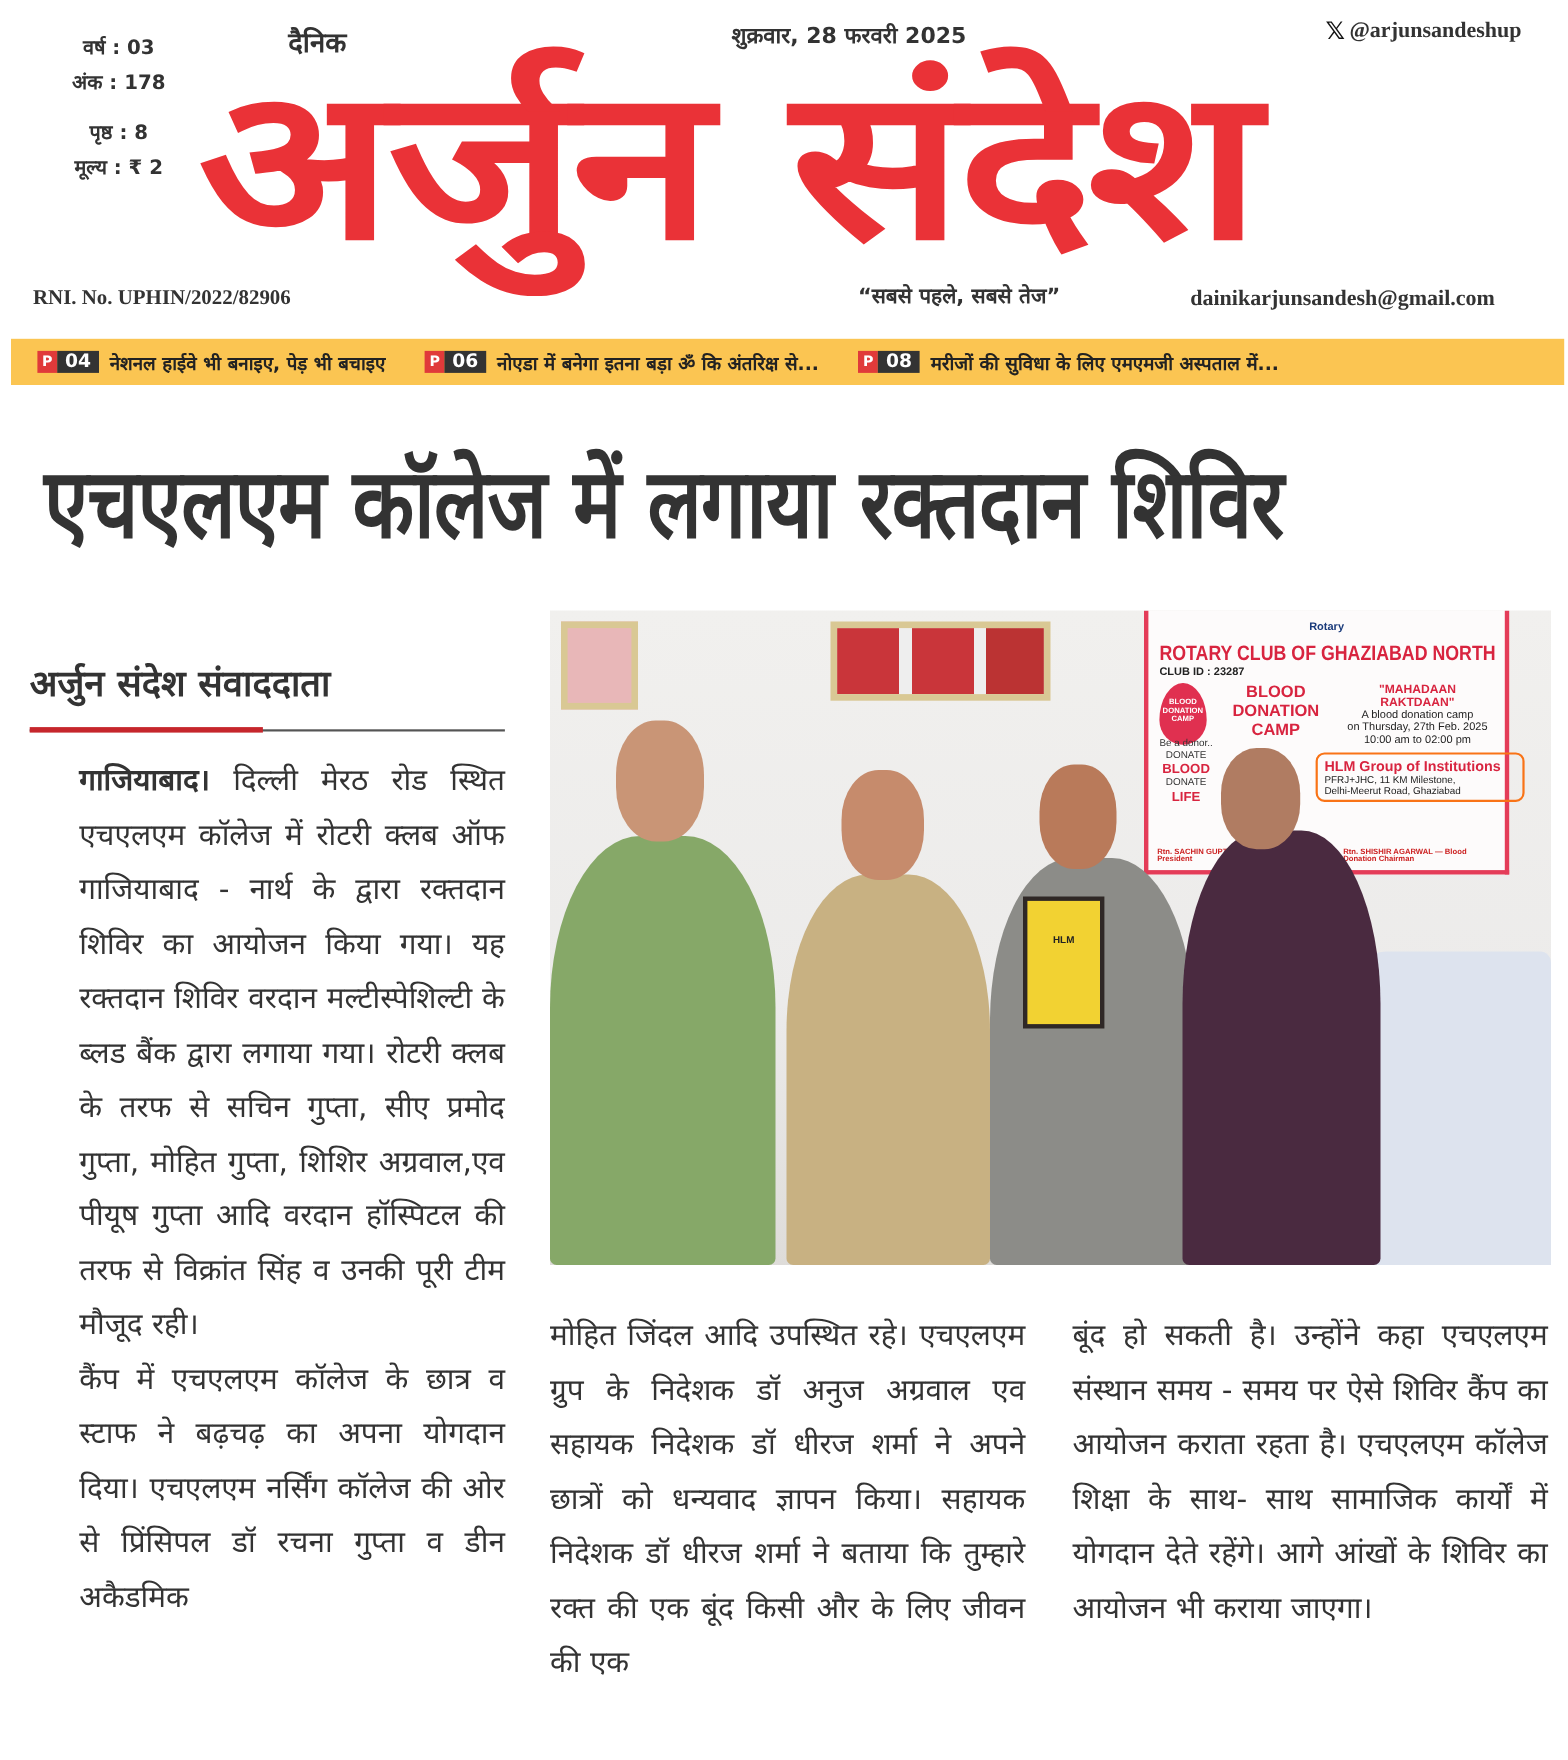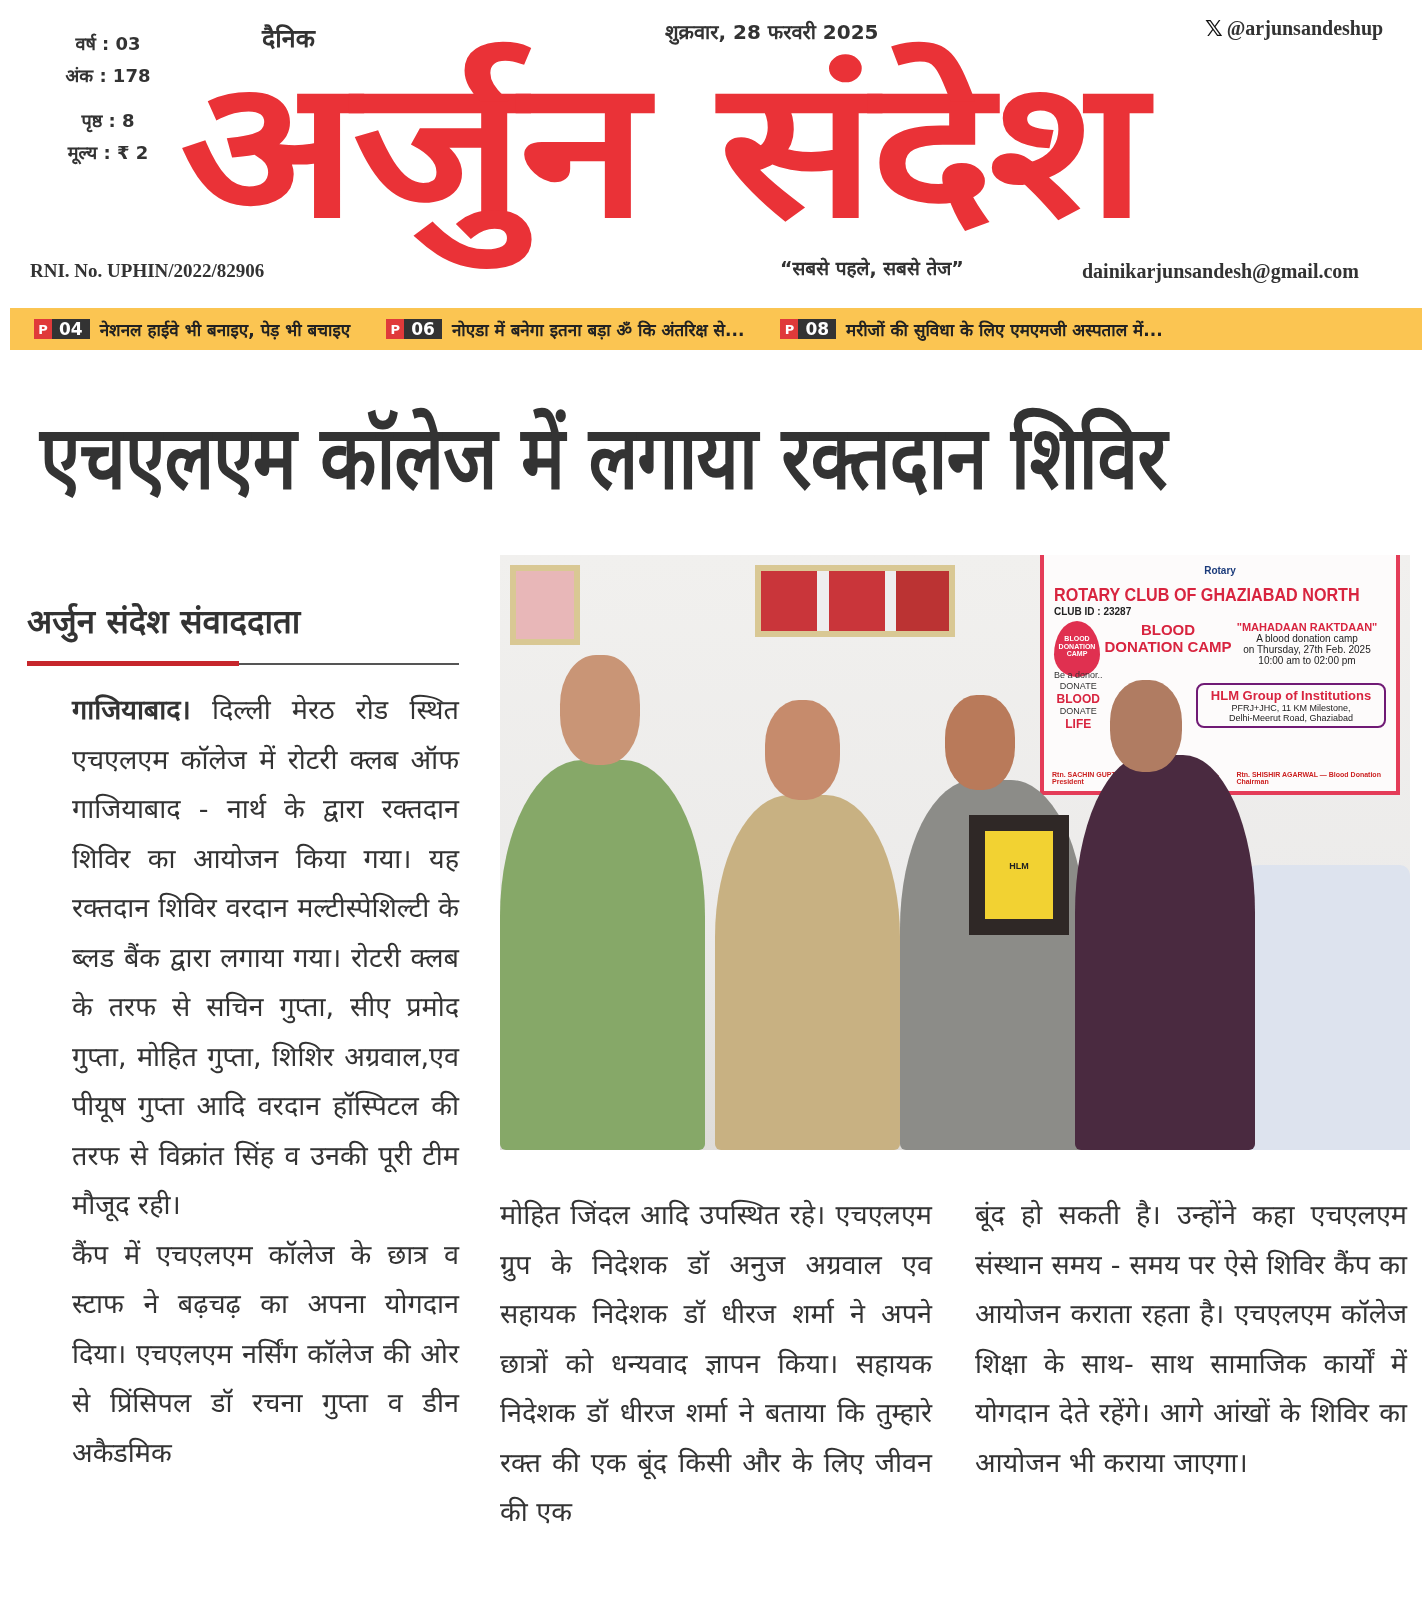--- a/index.html
+++ b/index.html
@@ -32,47 +32,47 @@
   .col p { text-indent: 0; }
   .col .indent { padding-left: 45px; }
   .col b { font-weight: bold; }
   .col1 { left: 27px; top: 685px; width: 432px; }
   .col2 { left: 500px; top: 1190px; width: 432px; }
   .col3 { left: 975px; top: 1190px; width: 432px; }
 
   .photo { position: absolute; left: 500px; top: 555px; width: 910px; height: 595px; background: linear-gradient(180deg, #f1f0ee 0%, #ecebea 60%, #dedcd9 100%); overflow: hidden; }
   .frame1 { position: absolute; left: 10px; top: 10px; width: 70px; height: 80px; border: 6px solid #d9c894; background: #e8b7b8; }
   .frame2 { position: absolute; left: 255px; top: 10px; width: 200px; height: 72px; border: 6px solid #d9c894; background: linear-gradient(90deg, #c9353a 0 30%, #eee 30% 36%, #c9353a 36% 66%, #eee 66% 72%, #b33 72%); }
-  .banner { position: absolute; left: 540px; top: 0; width: 360px; height: 240px; background: #fdfbfb; border: 4px solid #e43c58; border-top: none; padding: 10px 10px; }
+  .banner { position: absolute; left: 540px; top: 0; width: 332px; height: 240px; background: #fdfbfb; border: 4px solid #e43c58; border-top: none; padding: 10px 10px; }
   .banner .b-rotary { text-align: center; font-family: "Liberation Sans", sans-serif; font-size: 10px; font-weight: bold; color: #1a3a7a; }
   .banner .b-title { font-family: "Liberation Sans", sans-serif; font-weight: bold; font-size: 19px; color: #d8243f; margin-top: 8px; white-space: nowrap; transform: scaleX(0.85); transform-origin: left; }
   .banner .b-clubid { font-family: "Liberation Sans", sans-serif; font-size: 10px; font-weight: bold; color: #222; }
   .banner .b-row { display: flex; margin-top: 4px; }
   .banner .drop { width: 46px; height: 56px; background: #e03050; border-radius: 50% 50% 50% 50% / 60% 60% 40% 40%; color: #fff; font-size: 7px; font-weight: bold; text-align: center; padding-top: 14px; font-family: "Liberation Sans", sans-serif; line-height: 1.1; }
   .banner .b-camp { font-family: "Liberation Sans", sans-serif; font-weight: bold; color: #d8243f; font-size: 15px; text-align: center; width: 128px; margin-left: 4px; }
   .banner .b-right { font-family: "Liberation Sans", sans-serif; font-size: 10px; color: #222; text-align: center; width: 150px; }
   .banner .b-right .mr { color: #d8243f; font-weight: bold; font-size: 11px; }
-  .banner .b-hlm { margin-left: 142px; margin-top: 6px; border: 2px solid #701a75; border-radius: 8px; padding: 3px 6px; font-family: "Liberation Sans", sans-serif; font-size: 9px; color: #222; width: 190px; text-align: center; }
+  .banner .b-hlm { margin-left: 142px; margin-top: 6px; border: 2px solid #f97316; border-radius: 8px; padding: 3px 6px; font-family: "Liberation Sans", sans-serif; font-size: 9px; color: #222; width: 190px; }
   .banner .b-hlm .h { color: #d8243f; font-size: 13px; font-weight: bold; }
   .banner .donor { position: absolute; left: 10px; top: 115px; font-family: "Liberation Sans", sans-serif; font-size: 9px; color: #333; text-align: center; line-height: 1.2; }
   .banner .donor .r { color: #d8243f; font-weight: bold; font-size: 12px; }
   .banner .sigs { position: absolute; left: 8px; bottom: 6px; right: 8px; display: flex; justify-content: space-between; font-family: "Liberation Sans", sans-serif; font-size: 7px; color: #c22; font-weight: bold; }
 
   .person { position: absolute; border-radius: 40% 40% 6px 6px; }
   .p1 { left: 0; top: 205px; width: 205px; height: 390px; background: #86a868; }
   .p1h { left: 60px; top: 100px; width: 80px; height: 110px; border-radius: 45%; background: #c99576; }
   .p2 { left: 215px; top: 240px; width: 185px; height: 355px; background: #c8b182; }
   .p2h { left: 265px; top: 145px; width: 75px; height: 100px; border-radius: 45%; background: #c68b6c; }
   .p3 { left: 400px; top: 225px; width: 185px; height: 370px; background: #8c8c88; }
   .p3h { left: 445px; top: 140px; width: 70px; height: 95px; border-radius: 45%; background: #b97a5a; }
   .p4 { left: 575px; top: 200px; width: 180px; height: 395px; background: #4a2a40; }
   .p4h { left: 610px; top: 125px; width: 72px; height: 92px; border-radius: 45%; background: #b07c62; }
   .p5 { left: 730px; top: 310px; width: 180px; height: 285px; background: #dde3ee; border-radius: 30px 10px 0 0; }
   .chair { position: absolute; left: 690px; top: 320px; width: 220px; height: 275px; background: #c31f2c; border-radius: 20px 20px 0 0; opacity: 0.85; }
-  .plaque { position: absolute; left: 430px; top: 260px; width: 100px; height: 120px; background: #2f2826; padding: 16px; margin-left: 39px; }
+  .plaque { position: absolute; left: 430px; top: 260px; width: 74px; height: 120px; background: #2f2826; padding: 4px; }
   .plaque .inner { width: 100%; height: 100%; background: #f2d232; font-family: "Liberation Sans", sans-serif; font-size: 9px; font-weight: bold; color: #222; text-align: center; padding-top: 30px; }
 </style>
 </head>
 <body>
 
 <div class="meta-left">
   <div>वर्ष : 03</div>
   <div>अंक : 178</div>
   <div class="gap"></div>
   <div>पृष्ठ : 8</div>

